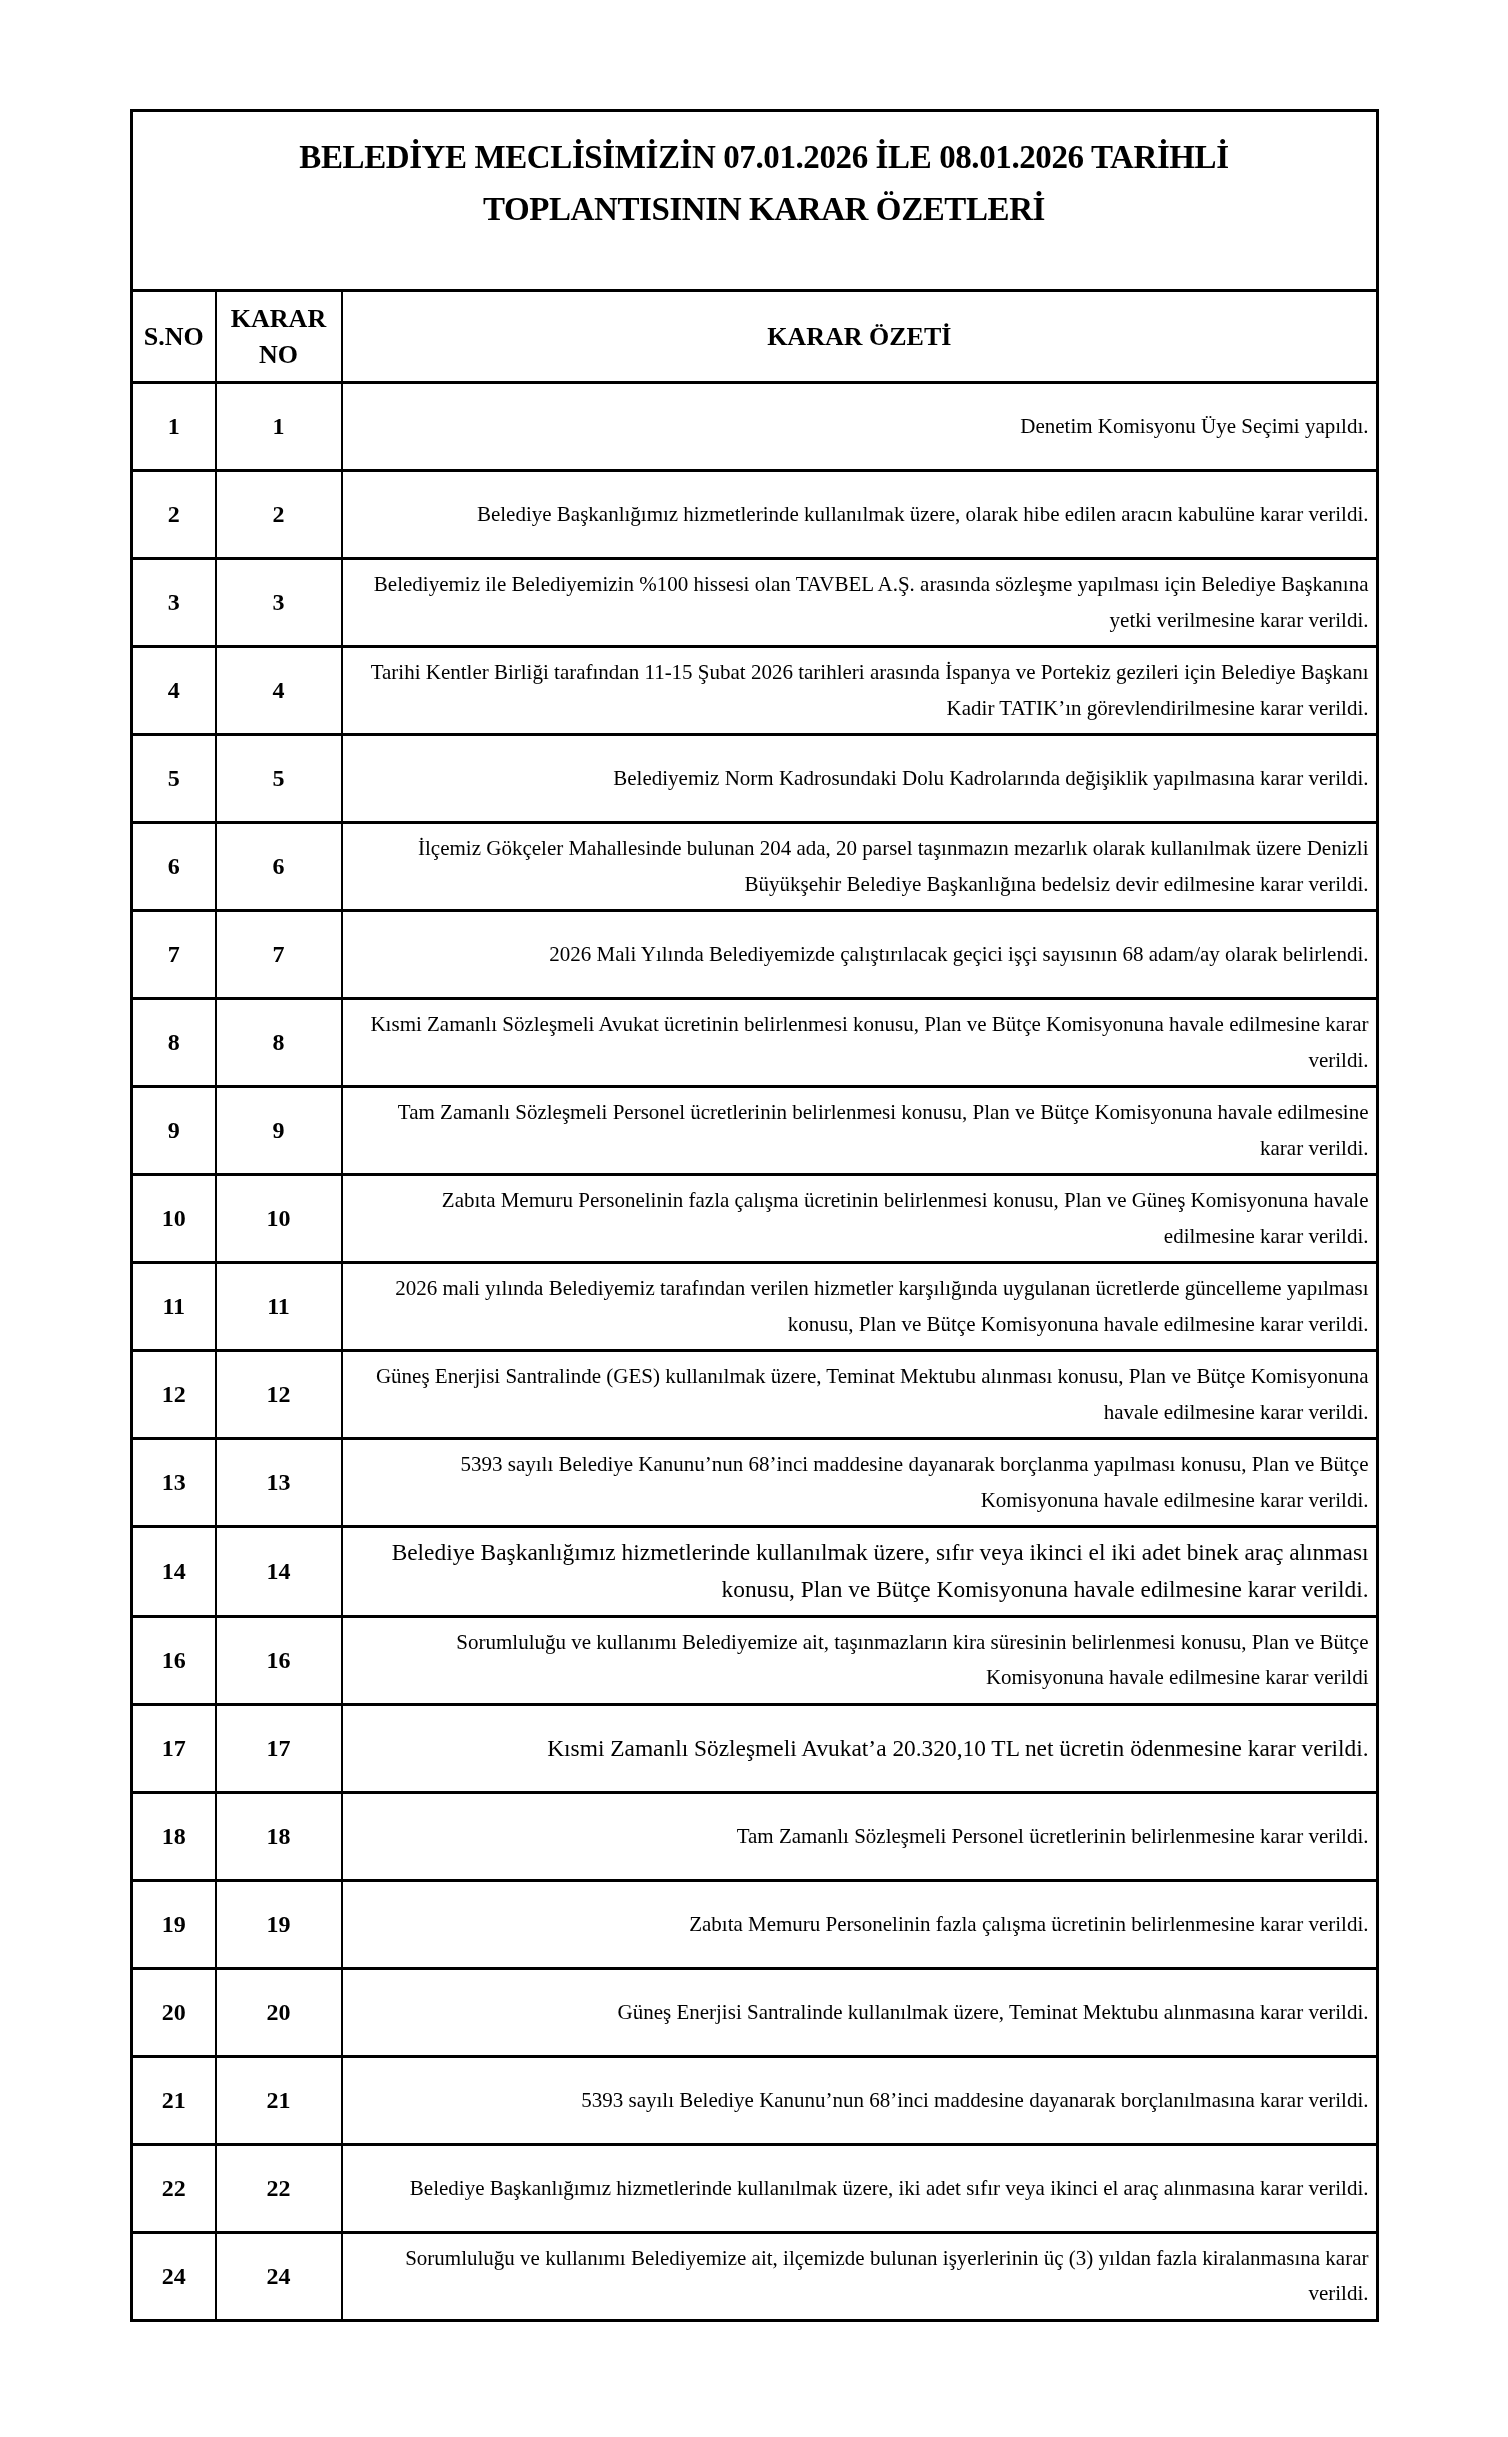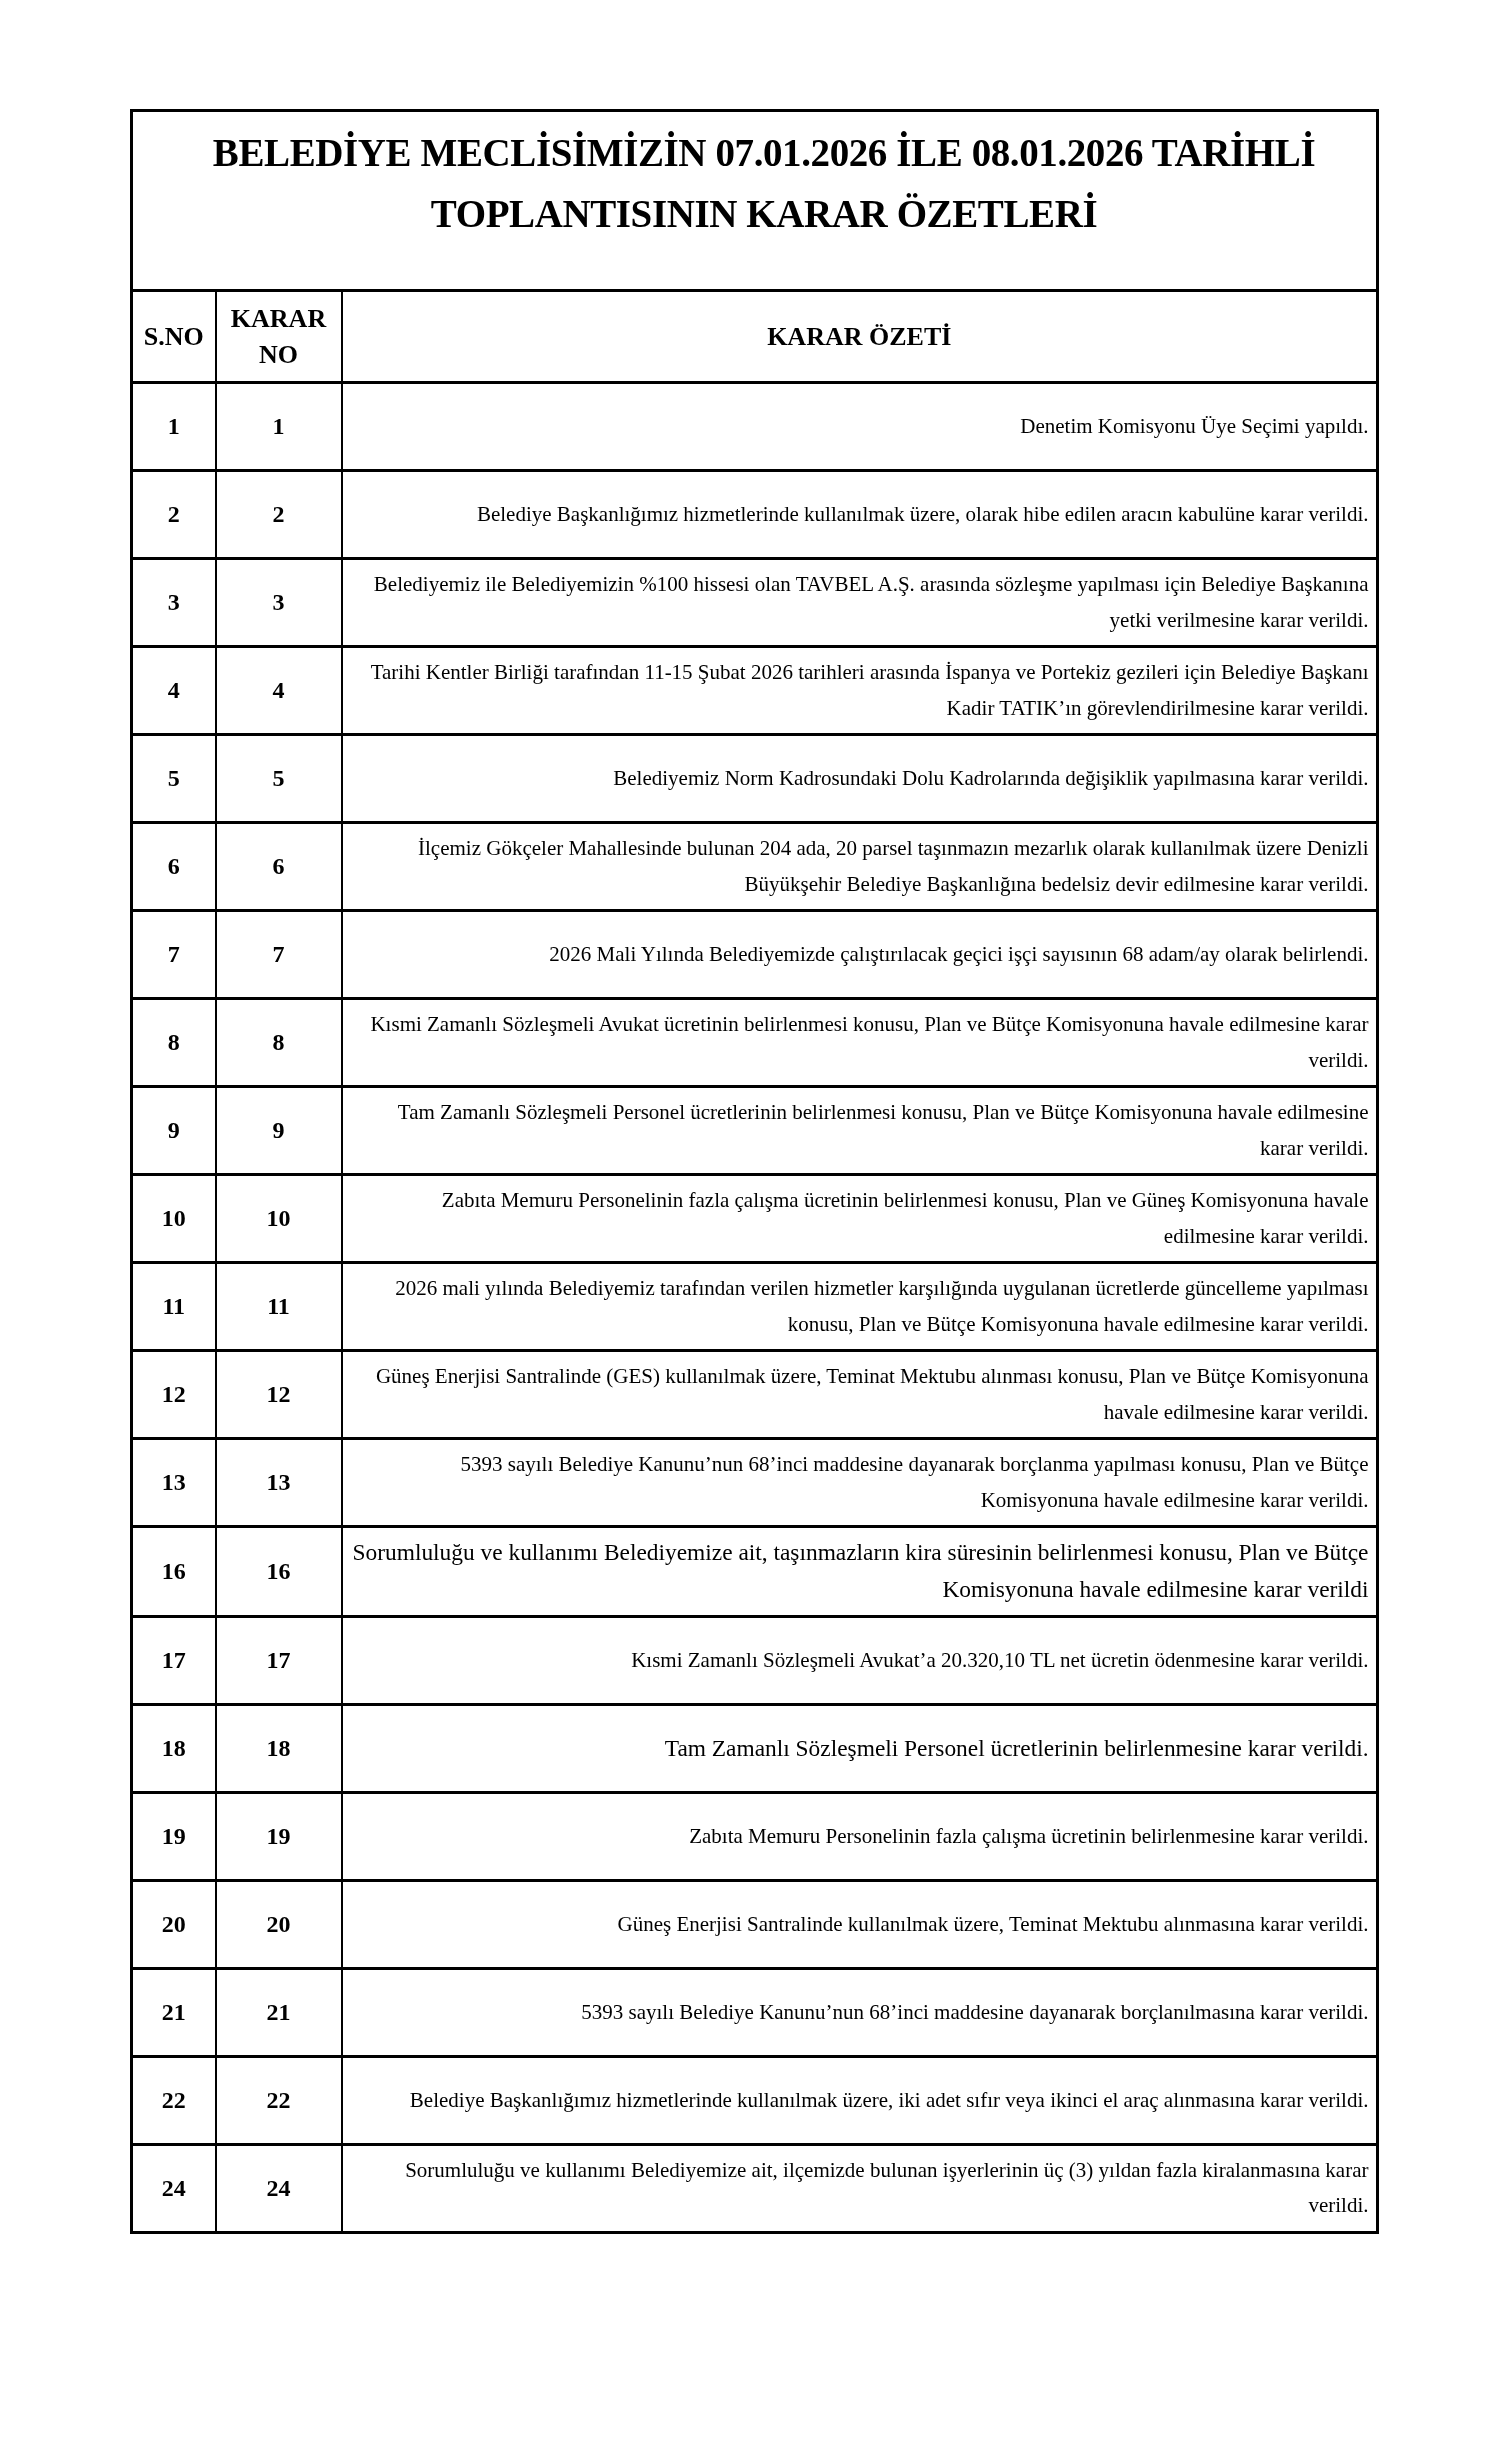--- a/index.html
+++ b/index.html
@@ -30,21 +30,21 @@
     border: 2.3px solid #000000;
     border-top-width: 3.8px;
     border-bottom-width: 3.8px;
     background: #ffffff;
     vertical-align: middle;
   }
   td.title-cell {
     height: 143px;
     text-align: center;
     font-weight: bold;
-    font-size: 39px;
+    font-size: 33px;
     line-height: 1.55;
     letter-spacing: -0.4px;
     padding: 0 34px 34px 53px;
   }
   th.head-cell {
     height: 89px;
     text-align: center;
     font-weight: bold;
     font-size: 26px;
     line-height: 1.35;
@@ -149,20 +149,25 @@
         <td class="num-cell">12</td>
         <td class="num-cell">12</td>
         <td class="ozet-cell">Güneş Enerjisi Santralinde (GES) kullanılmak üzere, Teminat Mektubu alınması konusu, Plan ve Bütçe Komisyonuna havale edilmesine karar verildi.</td>
       </tr>
       <tr>
         <td class="num-cell">13</td>
         <td class="num-cell">13</td>
         <td class="ozet-cell">5393 sayılı Belediye Kanunu’nun 68’inci maddesine dayanarak borçlanma yapılması konusu, Plan ve Bütçe Komisyonuna havale edilmesine karar verildi.</td>
       </tr>
       <tr>
+        <td class="num-cell">14</td>
+        <td class="num-cell">14</td>
+        <td class="ozet-cell">Belediye Başkanlığımız hizmetlerinde kullanılmak üzere, sıfır veya ikinci el iki adet binek araç alınması konusu, Plan ve Bütçe Komisyonuna havale edilmesine karar verildi.</td>
+      </tr>
+      <tr>
         <td class="num-cell">16</td>
         <td class="num-cell">16</td>
         <td class="ozet-cell">Sorumluluğu ve kullanımı Belediyemize ait, taşınmazların kira süresinin belirlenmesi konusu, Plan ve Bütçe Komisyonuna havale edilmesine karar verildi</td>
       </tr>
       <tr>
         <td class="num-cell">17</td>
         <td class="num-cell">17</td>
         <td class="ozet-cell">Kısmi Zamanlı Sözleşmeli Avukat’a 20.320,10 TL net ücretin ödenmesine karar verildi.</td>
       </tr>
       <tr>

